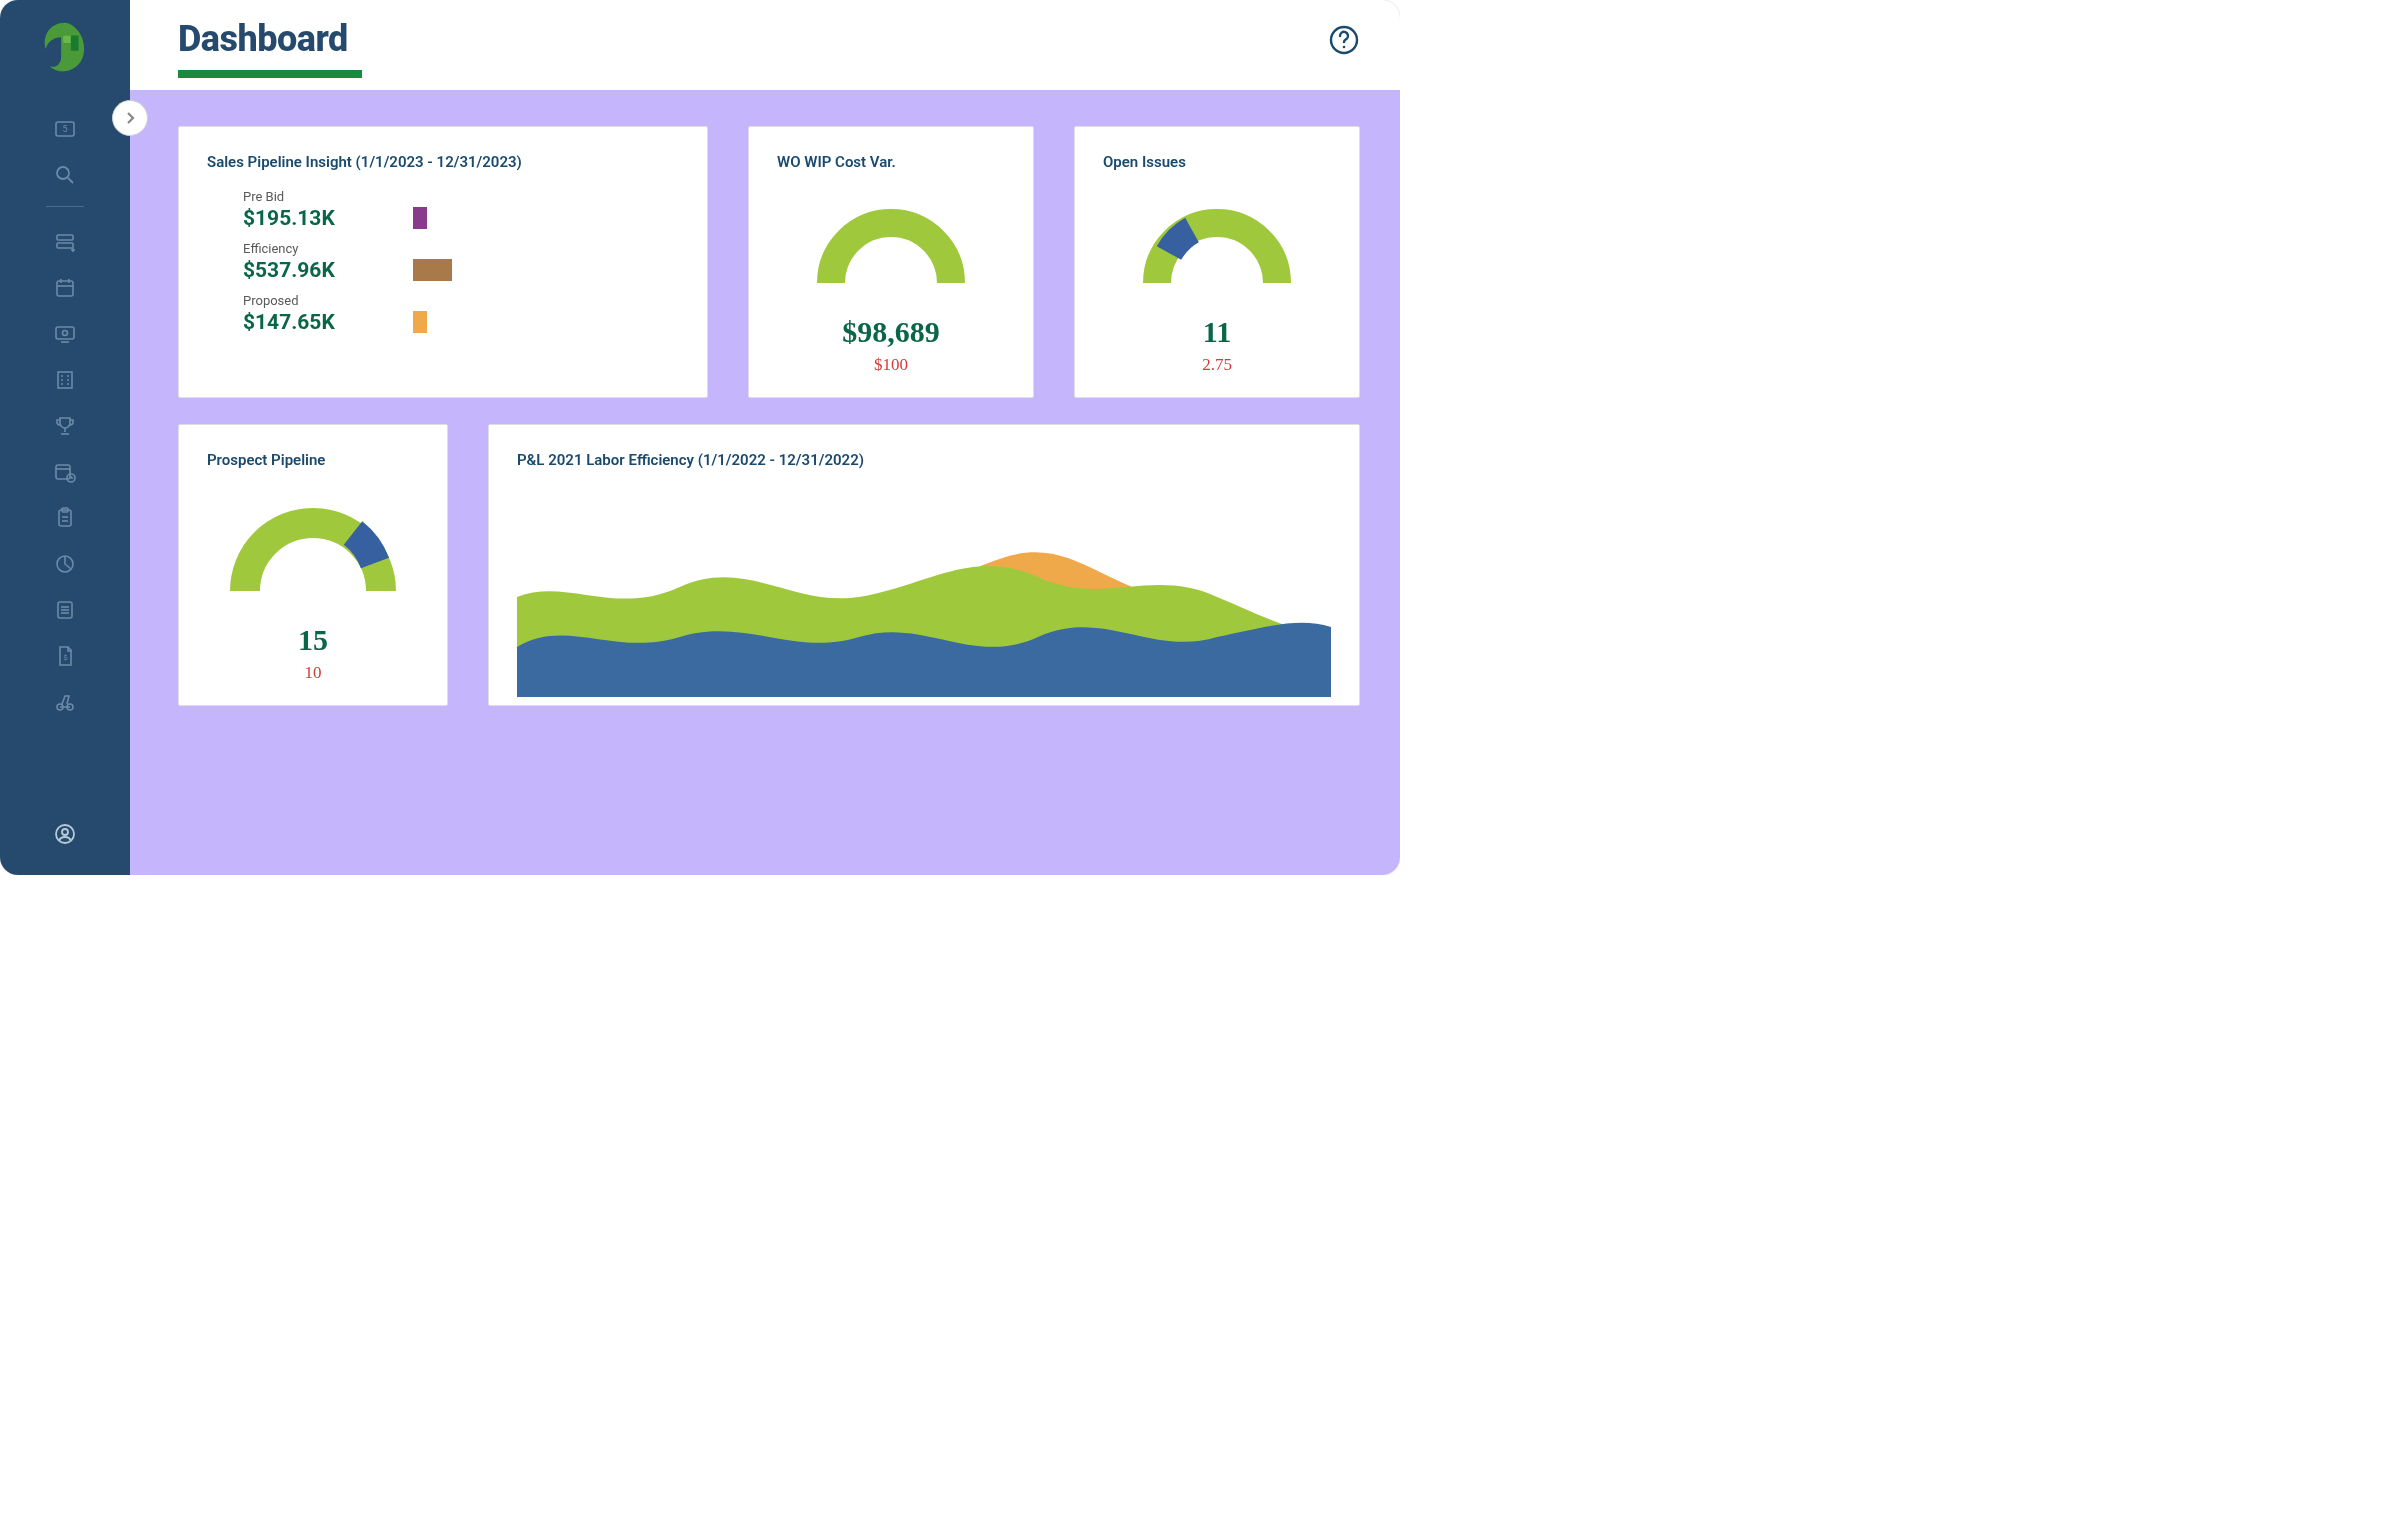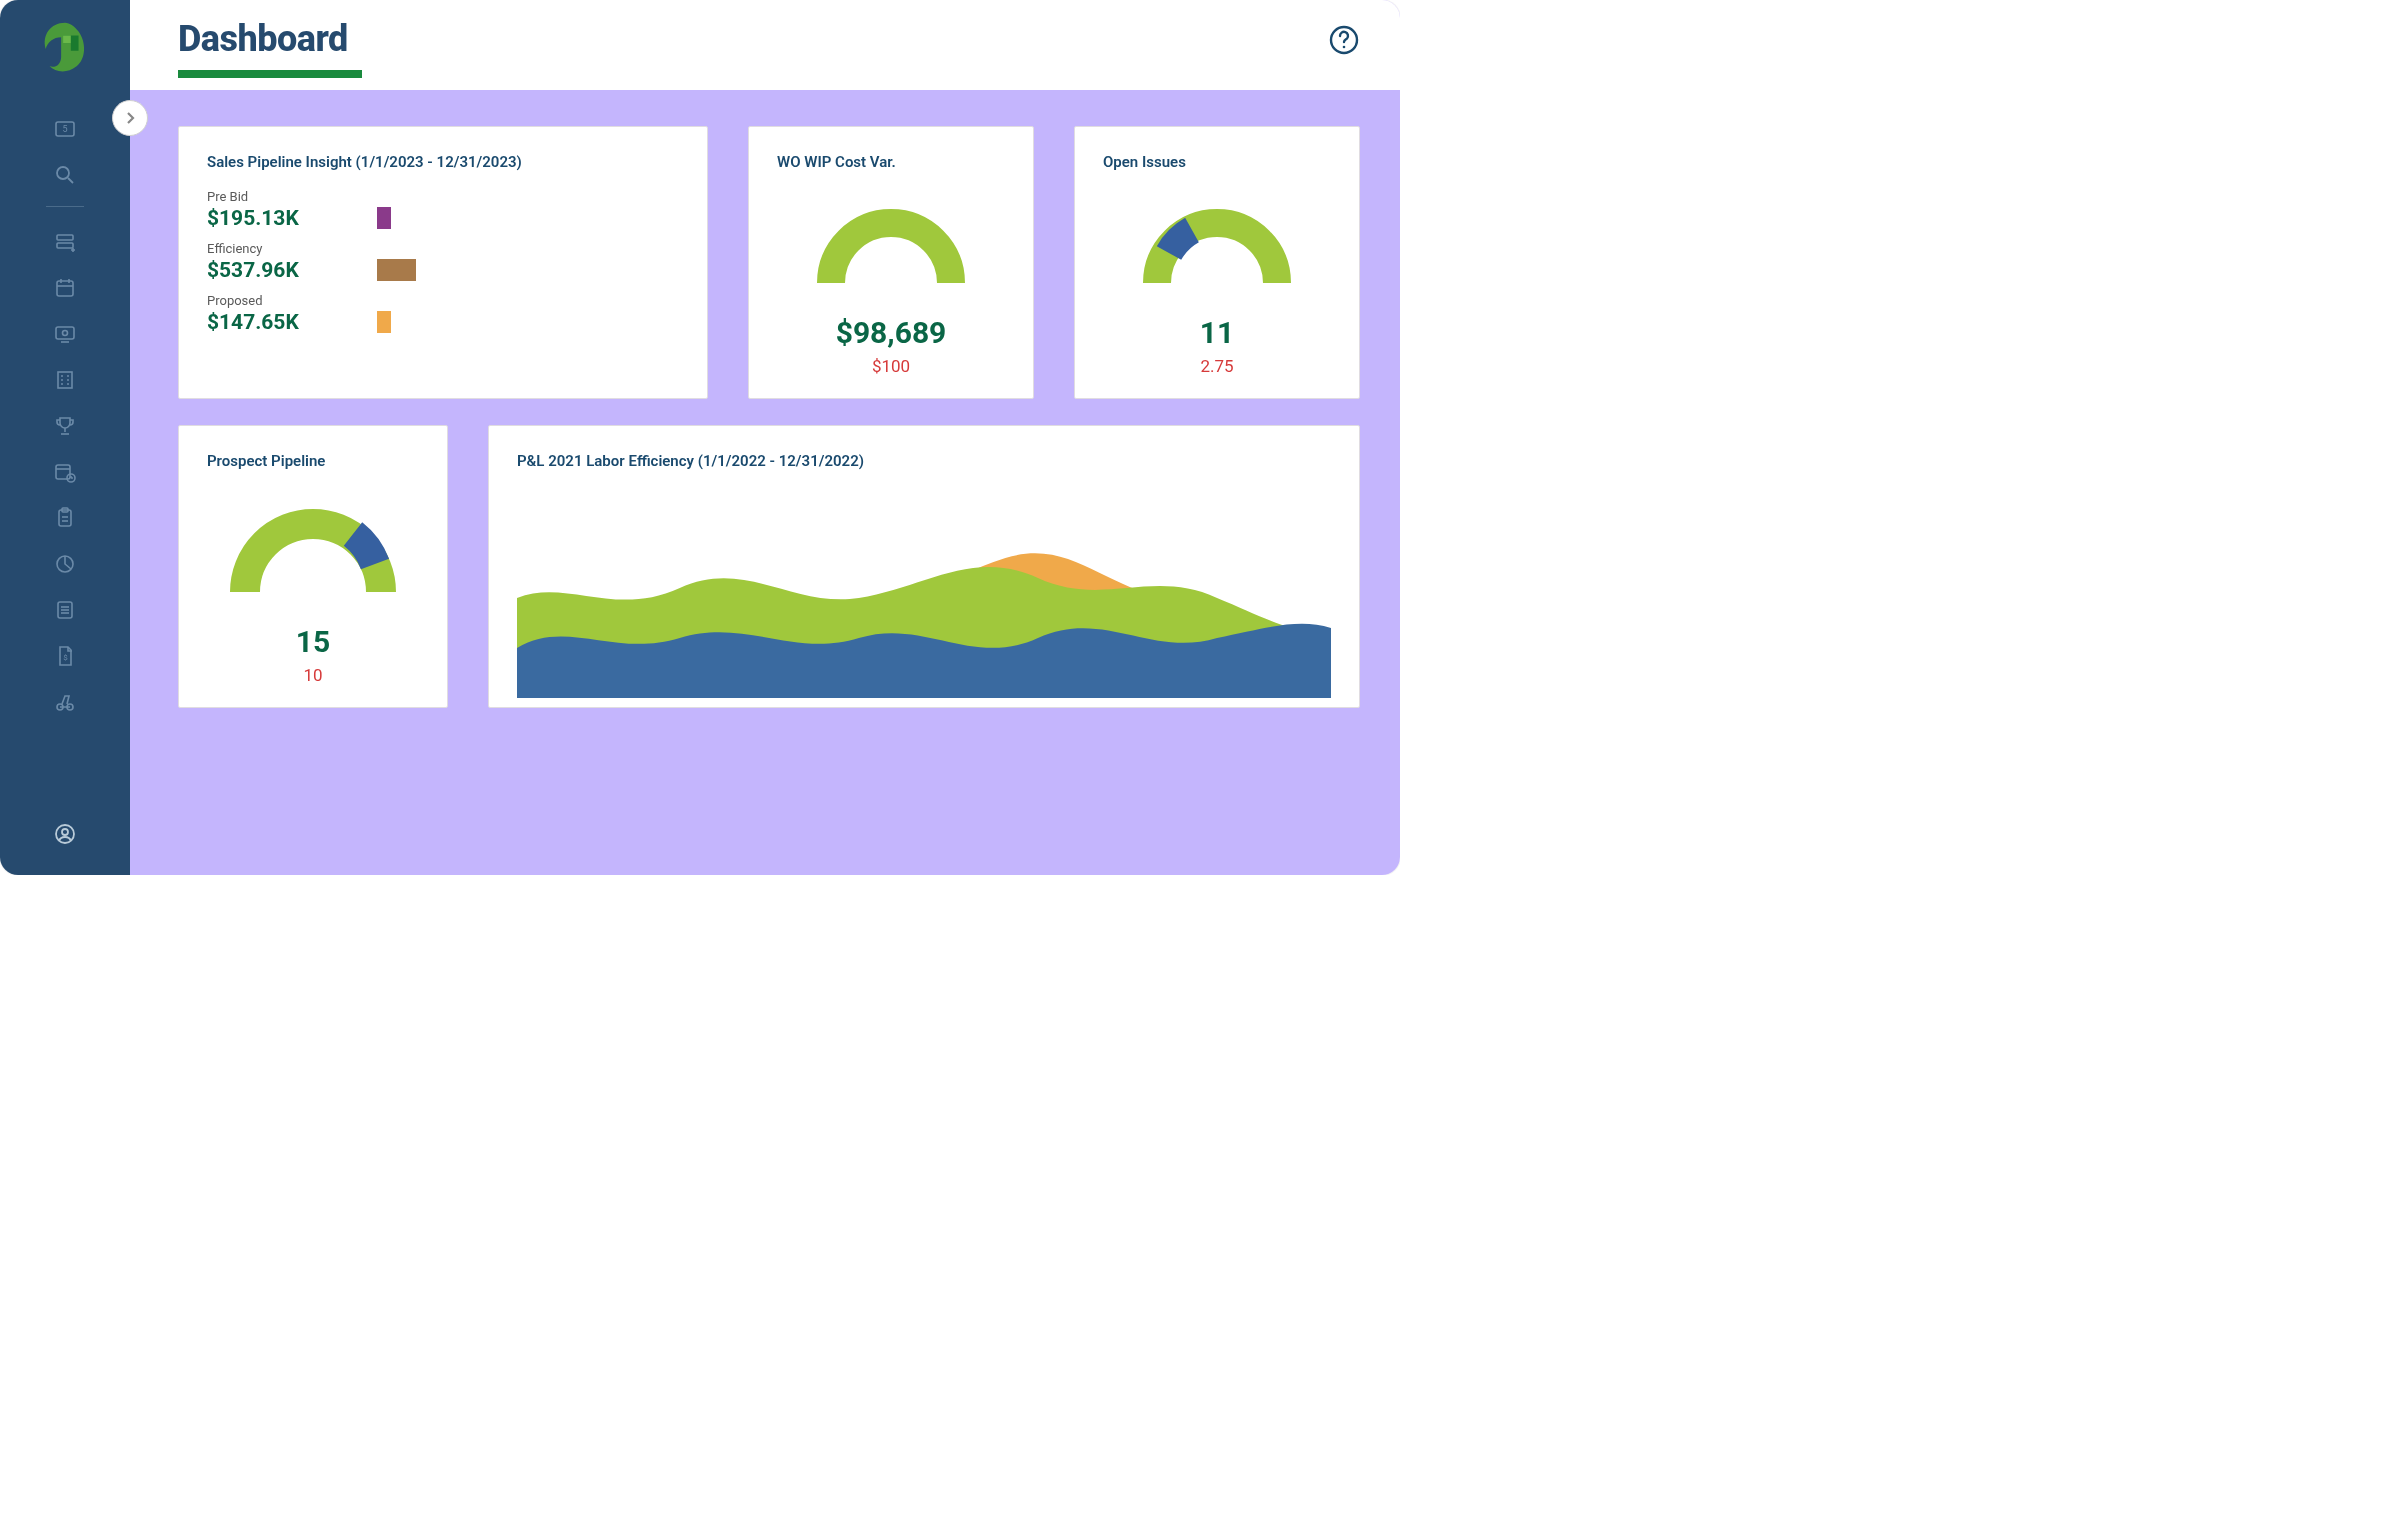--- a/index.html
+++ b/index.html
@@ -135,20 +135,21 @@
 .row2 .card.invoice, .row2 .card.prospect { width: 270px; }
 .row2 .card.pnl { flex:1; }
 
 .pipeline-row {
   display: flex;
   align-items: flex-end;
   margin-bottom: 11px;
 }
 .pipeline-labels {
   width: 170px;
+  margin-left: 36px;
 }
 .pipeline-label {
   font-size: 13px;
   color: #5a5a5a;
   margin-bottom: 2px;
 }
 .pipeline-value {
   font-size: 21px;
   font-weight: 700;
   color: #0a6646;
@@ -159,20 +160,21 @@
   align-items: center;
   height: 24px;
 }
 .pipeline-bar { height: 22px; }
 
 .gauge-card-body {
   display: flex;
   flex-direction: column;
   align-items: center;
   padding-top: 14px;
+  font-family: Liberation Serif, serif;
 }
 .gauge { margin-bottom: 22px; }
 .gauge-value {
   font-size: 30px;
   font-weight: 700;
   color: #0a6646;
 }
 .gauge-sub {
   font-size: 17px;
   color: #d63a3a;

